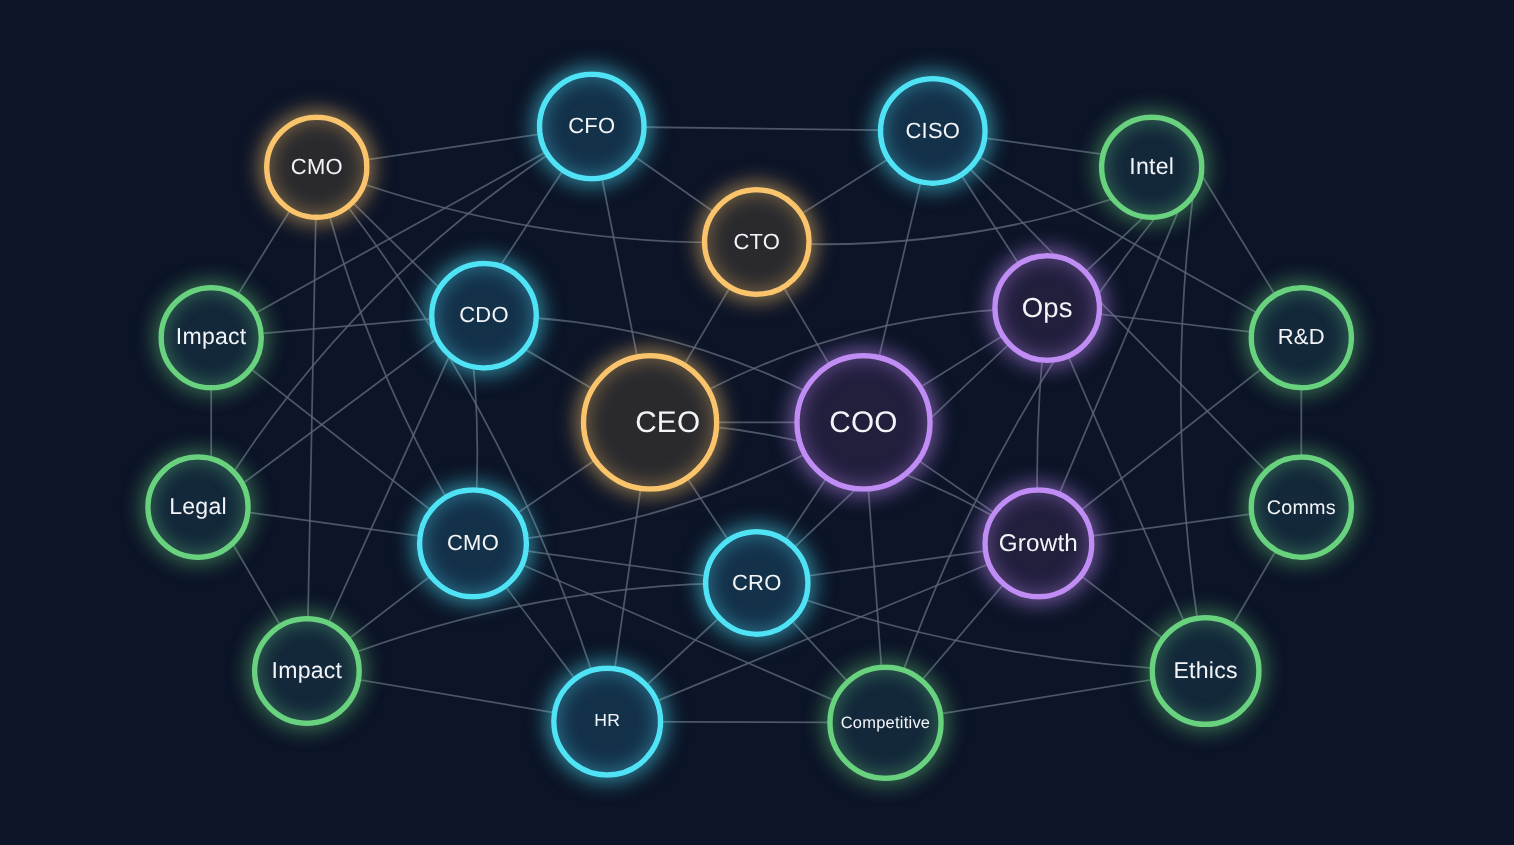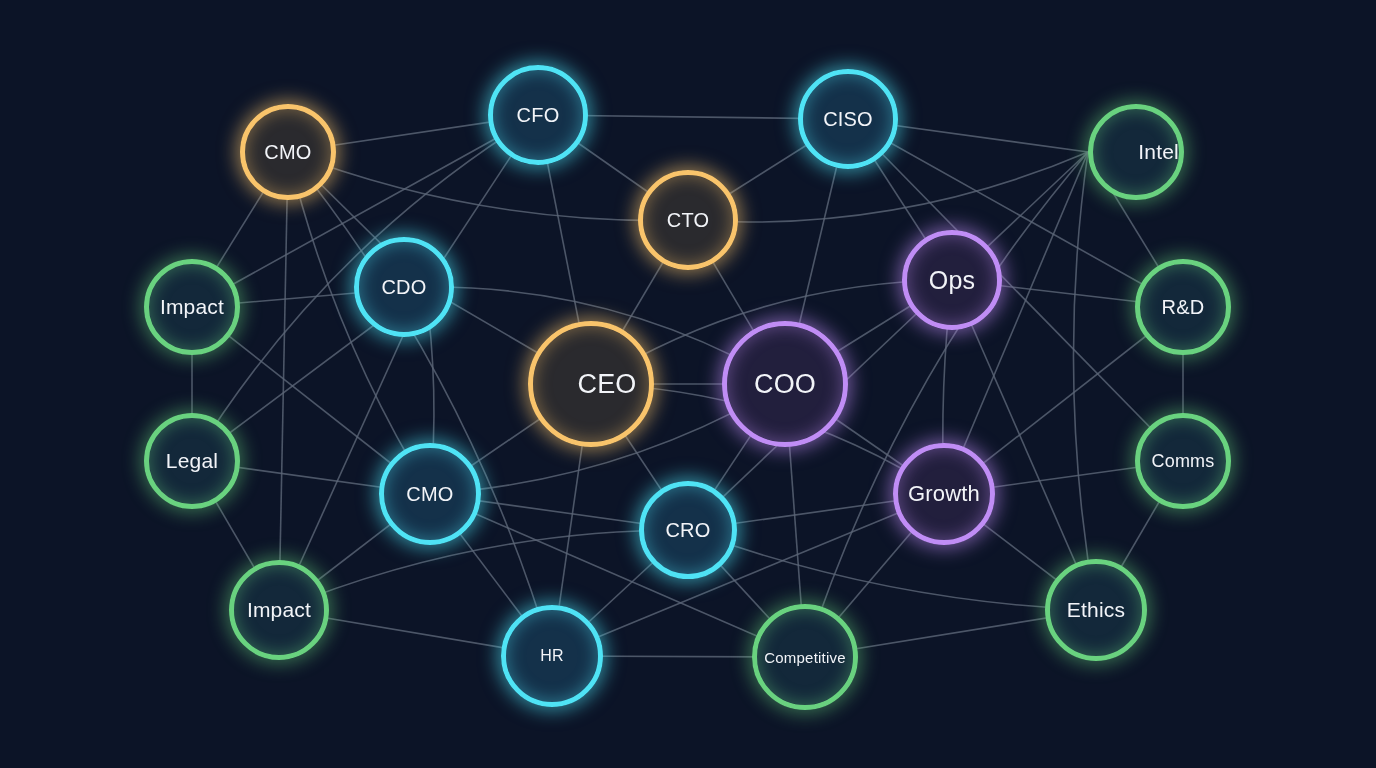--- a/index.html
+++ b/index.html
@@ -99,45 +99,45 @@
   <div id="nodes">
       <div class="node" style="left: 240px; top: 104px; width: 96px; height: 96px; border-color: rgb(249, 196, 107); background: radial-gradient(circle, rgb(42, 42, 46) 55%, rgb(42, 42, 46) 100%); box-shadow: rgba(249, 196, 107, 0.55) 0px 0px 18px 4px, rgba(249, 196, 107, 0.35) 0px 0px 16px 2px inset;">
         <span style="font-size: 20px;">CMO</span>
       </div>
       <div class="node" style="left: 488px; top: 65px; width: 100px; height: 100px; border-color: rgb(79, 227, 245); background: radial-gradient(circle, rgb(20, 49, 74) 55%, rgb(20, 49, 74) 100%); box-shadow: rgba(79, 227, 245, 0.55) 0px 0px 18px 4px, rgba(79, 227, 245, 0.35) 0px 0px 16px 2px inset;">
         <span style="font-size: 20px;">CFO</span>
       </div>
       <div class="node" style="left: 798px; top: 69px; width: 100px; height: 100px; border-color: rgb(79, 227, 245); background: radial-gradient(circle, rgb(20, 49, 74) 55%, rgb(20, 49, 74) 100%); box-shadow: rgba(79, 227, 245, 0.55) 0px 0px 18px 4px, rgba(79, 227, 245, 0.35) 0px 0px 16px 2px inset;">
         <span style="font-size: 20px;">CISO</span>
       </div>
-      <div class="node" style="left: 1088px; top: 104px; width: 96px; height: 96px; border-color: rgb(105, 210, 127); background: radial-gradient(circle, rgb(19, 40, 58) 55%, rgb(19, 40, 58) 100%); box-shadow: rgba(105, 210, 127, 0.45) 0px 0px 18px 4px, rgba(105, 210, 127, 0.35) 0px 0px 16px 2px inset; justify-content: flex-end;">
+      <div class="node" style="left: 999px; top: 104px; width: 96px; height: 96px; border-color: rgb(105, 210, 127); background: radial-gradient(circle, rgb(19, 40, 58) 55%, rgb(19, 40, 58) 100%); box-shadow: rgba(105, 210, 127, 0.45) 0px 0px 18px 4px, rgba(105, 210, 127, 0.35) 0px 0px 16px 2px inset;">
         <span style="font-size: 21px;">Intel</span>
       </div>
       <div class="node" style="left: 638px; top: 170px; width: 100px; height: 100px; border-color: rgb(249, 196, 107); background: radial-gradient(circle, rgb(42, 42, 46) 55%, rgb(42, 42, 46) 100%); box-shadow: rgba(249, 196, 107, 0.55) 0px 0px 18px 4px, rgba(249, 196, 107, 0.35) 0px 0px 16px 2px inset;">
         <span style="font-size: 20px;">CTO</span>
       </div>
-      <div class="node" style="left: 354px; top: 237px; width: 100px; height: 100px; border-color: rgb(79, 227, 245); background: radial-gradient(circle, rgb(20, 49, 74) 55%, rgb(20, 49, 74) 100%); box-shadow: rgba(79, 227, 245, 0.55) 0px 0px 18px 4px, rgba(79, 227, 245, 0.35) 0px 0px 16px 2px inset;">
+      <div class="node" style="left: 390px; top: 237px; width: 100px; height: 100px; border-color: rgb(79, 227, 245); background: radial-gradient(circle, rgb(20, 49, 74) 55%, rgb(20, 49, 74) 100%); box-shadow: rgba(79, 227, 245, 0.55) 0px 0px 18px 4px, rgba(79, 227, 245, 0.35) 0px 0px 16px 2px inset;">
         <span style="font-size: 20px;">CDO</span>
       </div>
       <div class="node" style="left: 902px; top: 230px; width: 100px; height: 100px; border-color: rgb(192, 141, 245); background: radial-gradient(circle, rgb(34, 31, 61) 55%, rgb(34, 31, 61) 100%); box-shadow: rgba(192, 141, 245, 0.55) 0px 0px 18px 4px, rgba(192, 141, 245, 0.35) 0px 0px 16px 2px inset;">
         <span style="font-size: 25px;">Ops</span>
       </div>
       <div class="node" style="left: 144px; top: 259px; width: 96px; height: 96px; border-color: rgb(105, 210, 127); background: radial-gradient(circle, rgb(19, 40, 58) 55%, rgb(19, 40, 58) 100%); box-shadow: rgba(105, 210, 127, 0.45) 0px 0px 18px 4px, rgba(105, 210, 127, 0.35) 0px 0px 16px 2px inset;">
         <span style="font-size: 21px;">Impact</span>
       </div>
       <div class="node" style="left: 1135px; top: 259px; width: 96px; height: 96px; border-color: rgb(105, 210, 127); background: radial-gradient(circle, rgb(19, 40, 58) 55%, rgb(19, 40, 58) 100%); box-shadow: rgba(105, 210, 127, 0.45) 0px 0px 18px 4px, rgba(105, 210, 127, 0.35) 0px 0px 16px 2px inset;">
         <span style="font-size: 20px;">R&amp;D</span>
       </div>
       <div class="node" style="left: 528px; top: 321px; width: 126px; height: 126px; border-color: rgb(249, 196, 107); background: radial-gradient(circle, rgb(42, 42, 46) 55%, rgb(42, 42, 46) 100%); box-shadow: rgba(249, 196, 107, 0.55) 0px 0px 18px 4px, rgba(249, 196, 107, 0.35) 0px 0px 16px 2px inset;">
         <span style="font-size: 27px; margin-left: 32px;">CEO</span>
       </div>
       <div class="node" style="left: 722px; top: 321px; width: 126px; height: 126px; border-color: rgb(192, 141, 245); background: radial-gradient(circle, rgb(34, 31, 61) 55%, rgb(34, 31, 61) 100%); box-shadow: rgba(192, 141, 245, 0.55) 0px 0px 18px 4px, rgba(192, 141, 245, 0.35) 0px 0px 16px 2px inset;">
         <span style="font-size: 27px;">COO</span>
       </div>
-      <div class="node" style="left: 144px; top: 413px; width: 96px; height: 96px; border-color: rgb(105, 210, 127); background: radial-gradient(circle, rgb(19, 40, 58) 55%, rgb(19, 40, 58) 100%); box-shadow: rgba(105, 210, 127, 0.45) 0px 0px 18px 4px, rgba(105, 210, 127, 0.35) 0px 0px 16px 2px inset;">
+      <div class="node" style="left: 132px; top: 413px; width: 96px; height: 96px; border-color: rgb(105, 210, 127); background: radial-gradient(circle, rgb(19, 40, 58) 55%, rgb(19, 40, 58) 100%); box-shadow: rgba(105, 210, 127, 0.45) 0px 0px 18px 4px, rgba(105, 210, 127, 0.35) 0px 0px 16px 2px inset;">
         <span style="font-size: 21px;">Legal</span>
       </div>
       <div class="node" style="left: 1135px; top: 413px; width: 96px; height: 96px; border-color: rgb(105, 210, 127); background: radial-gradient(circle, rgb(19, 40, 58) 55%, rgb(19, 40, 58) 100%); box-shadow: rgba(105, 210, 127, 0.45) 0px 0px 18px 4px, rgba(105, 210, 127, 0.35) 0px 0px 16px 2px inset;">
         <span style="font-size: 18px;">Comms</span>
       </div>
       <div class="node" style="left: 379px; top: 443px; width: 102px; height: 102px; border-color: rgb(79, 227, 245); background: radial-gradient(circle, rgb(20, 49, 74) 55%, rgb(20, 49, 74) 100%); box-shadow: rgba(79, 227, 245, 0.55) 0px 0px 18px 4px, rgba(79, 227, 245, 0.35) 0px 0px 16px 2px inset;">
         <span style="font-size: 20px;">CMO</span>
       </div>
       <div class="node" style="left: 893px; top: 443px; width: 102px; height: 102px; border-color: rgb(192, 141, 245); background: radial-gradient(circle, rgb(34, 31, 61) 55%, rgb(34, 31, 61) 100%); box-shadow: rgba(192, 141, 245, 0.55) 0px 0px 18px 4px, rgba(192, 141, 245, 0.35) 0px 0px 16px 2px inset;">
         <span style="font-size: 22px;">Growth</span>

